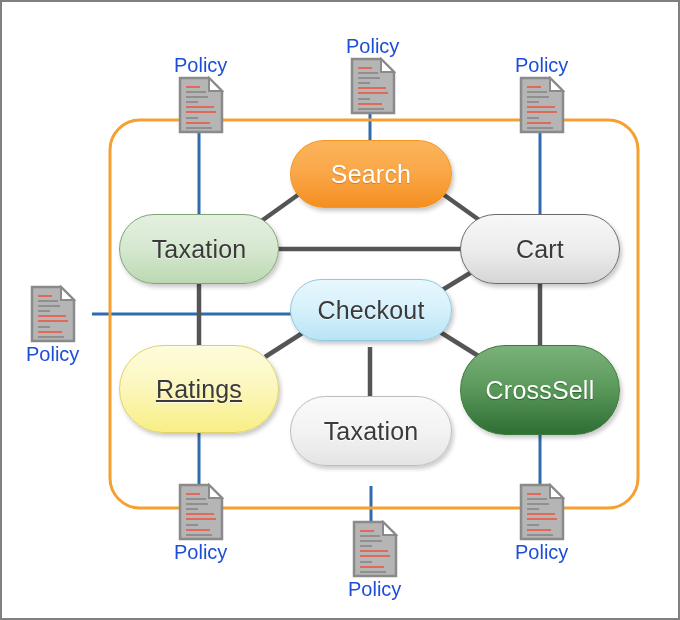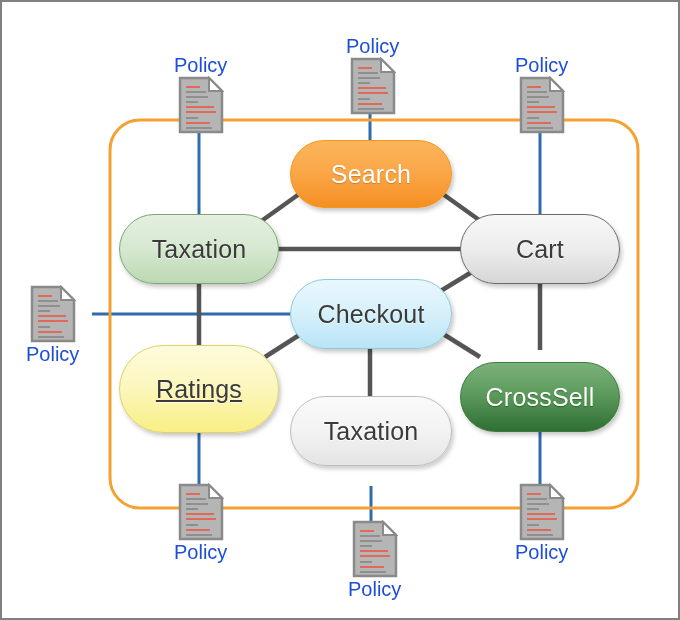--- a/index.html
+++ b/index.html
@@ -151,27 +151,27 @@
   <div id="nodes-layer">
       <div class="node search" style="left: 288px; top: 138px; width: 162px; height: 68px;">
         <span class="node-label">Search</span>
       </div>
       <div class="node catalog" style="left: 117px; top: 212px; width: 160px; height: 70px;">
         <span class="node-label">Taxation</span>
       </div>
       <div class="node cart" style="left: 458px; top: 212px; width: 160px; height: 70px; justify-content: center;">
         <span class="node-label">Cart</span>
       </div>
-      <div class="node checkout" style="left: 288px; top: 277px; width: 162px; height: 70px;">
+      <div class="node checkout" style="left: 288px; top: 277px; width: 162px; height: 62px;">
         <span class="node-label">Checkout</span>
       </div>
       <div class="node ratings" style="left: 117px; top: 343px; width: 160px; height: 88px; text-decoration: underline;">
         <span class="node-label">Ratings</span>
       </div>
-      <div class="node crosssell" style="left: 458px; top: 360px; width: 160px; height: 70px; align-items: center;">
+      <div class="node crosssell" style="left: 458px; top: 343px; width: 160px; height: 90px; align-items: center;">
         <span class="node-label">CrossSell</span>
       </div>
       <div class="node taxation" style="left: 288px; top: 394px; width: 162px; height: 70px;">
         <span class="node-label">Taxation</span>
       </div>
     </div>
   <div id="policies-layer">
       <div class="policy label-top" style="left: 172px; top: 52px;">
         <div class="policy-label">Policy</div>
         <svg class="policy-icon" viewBox="0 0 46 58">

